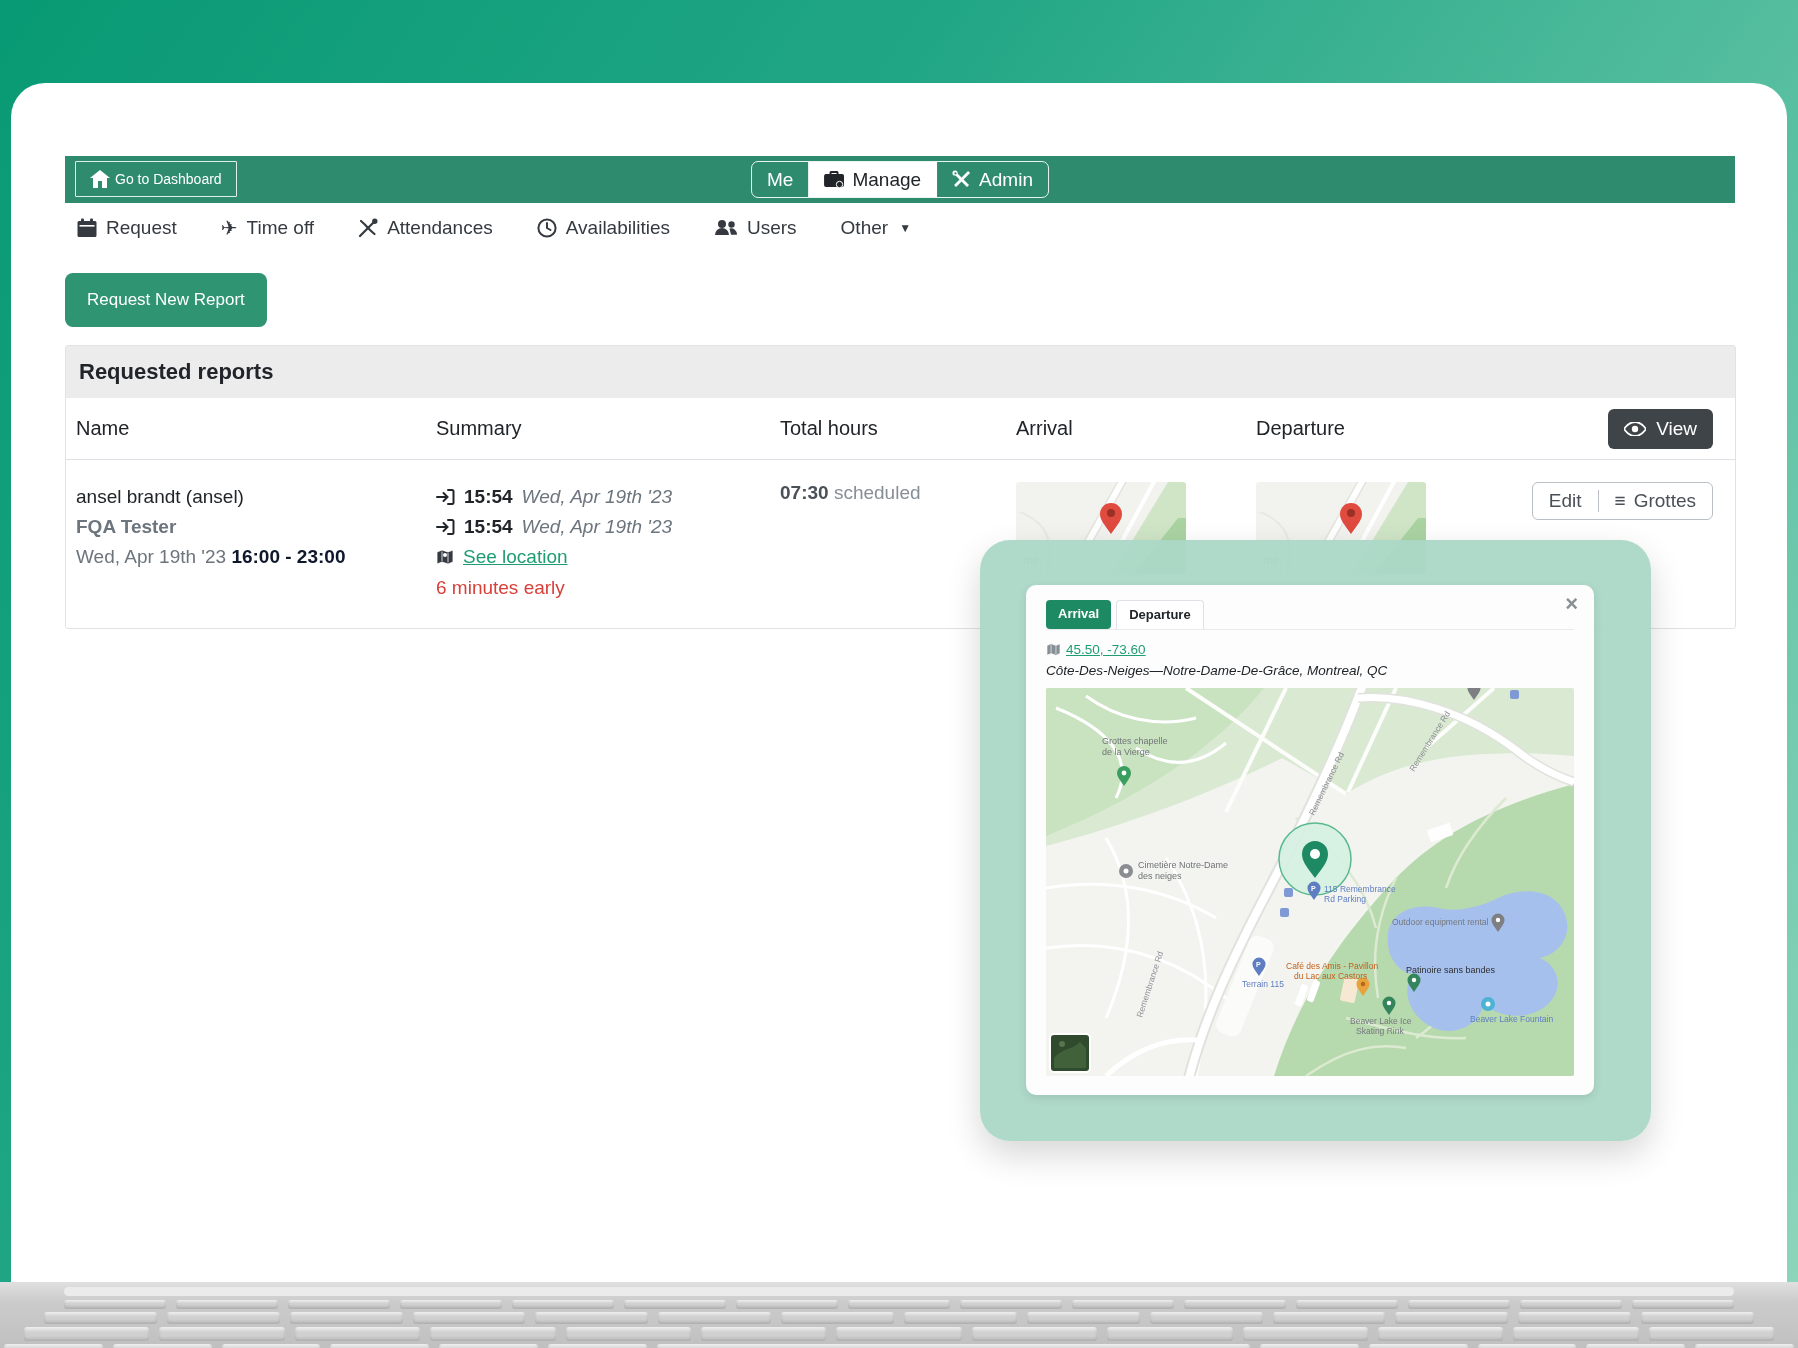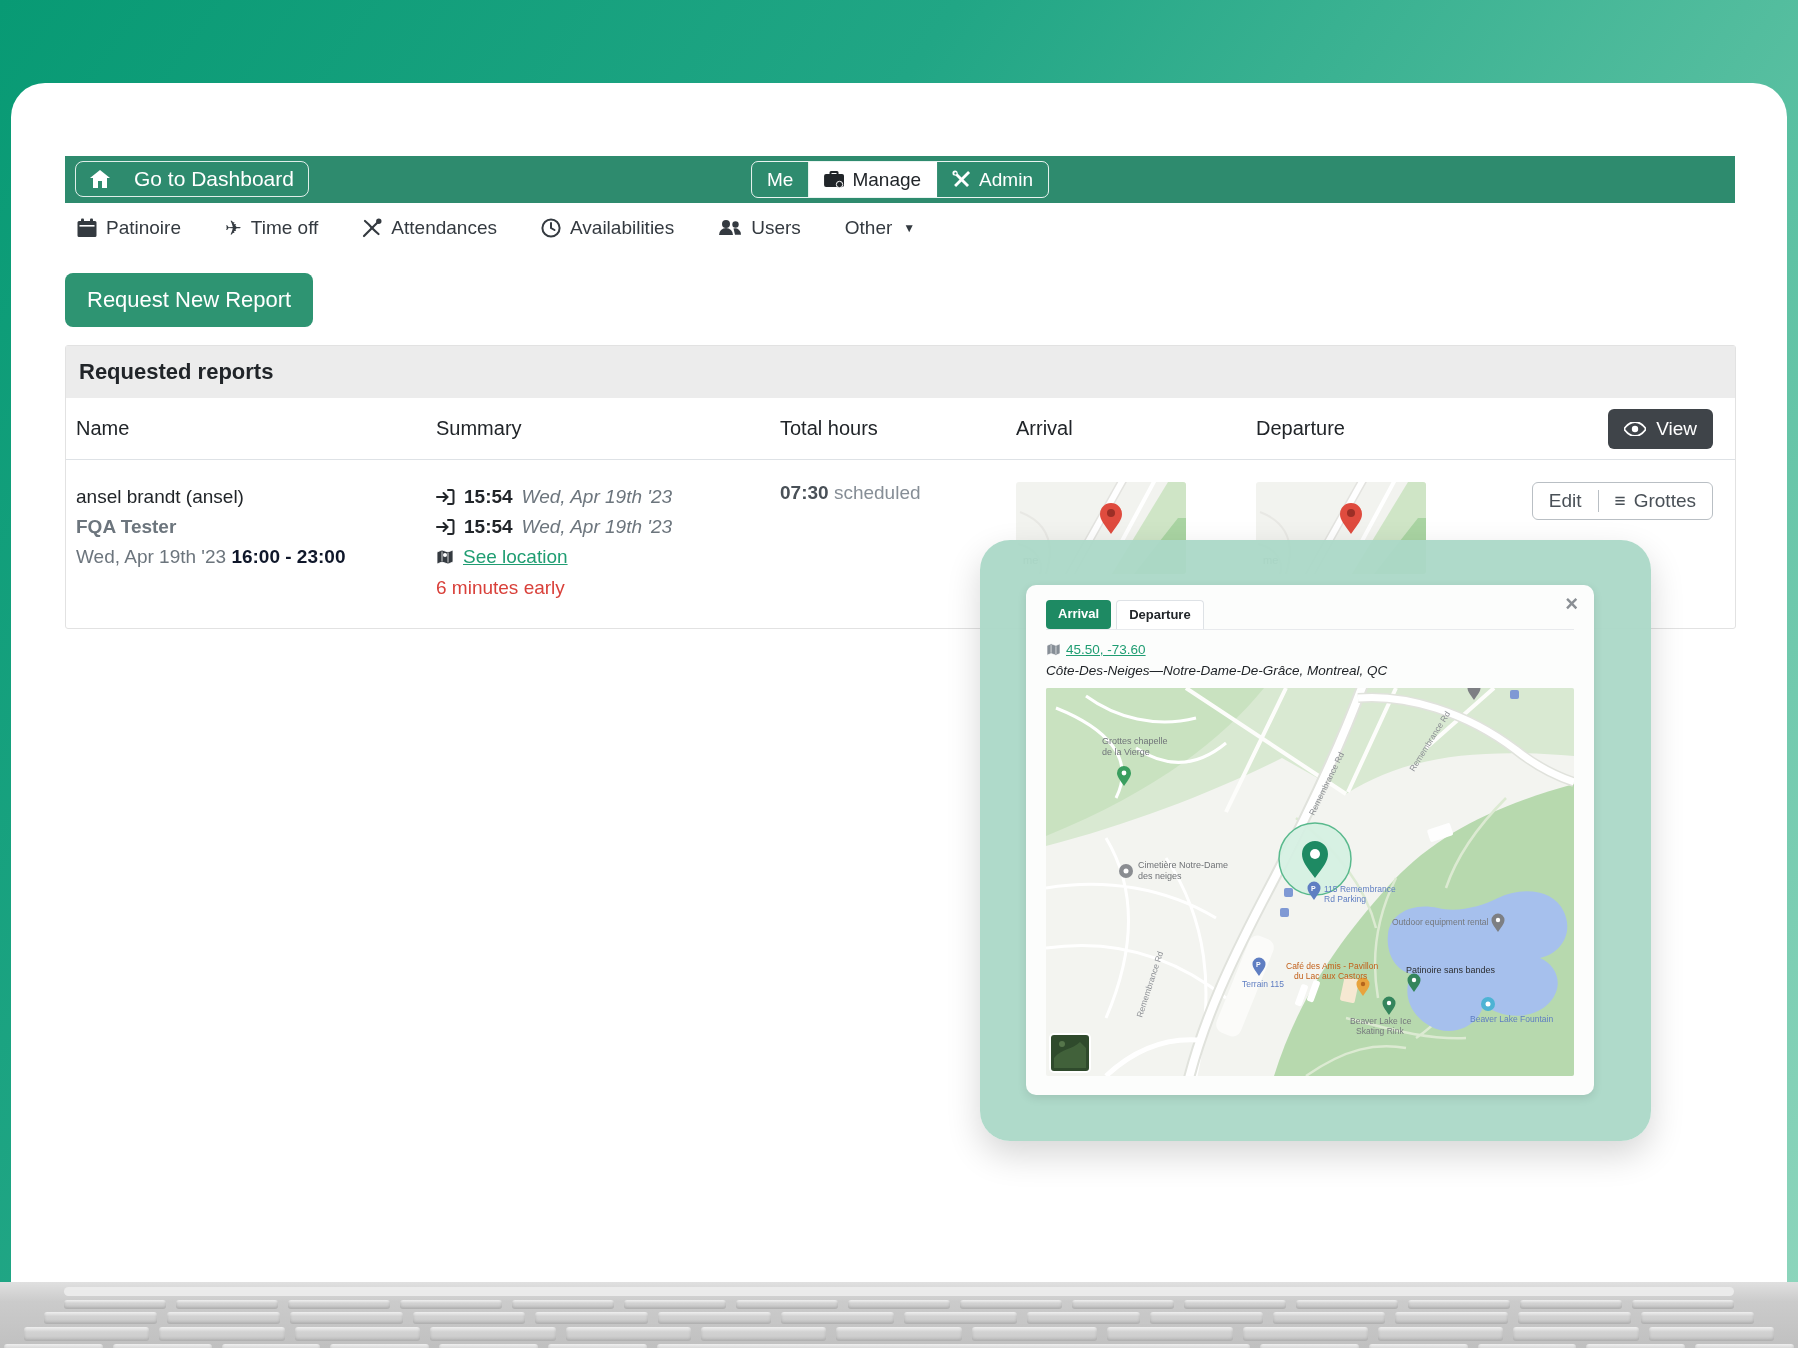--- a/index.html
+++ b/index.html
@@ -6,40 +6,40 @@
   html,body { width:1798px; height:1348px; font-family:"Liberation Sans", sans-serif; }
   .stage { position:relative; width:1798px; height:1348px; overflow:hidden;
            background:linear-gradient(125deg,#089a74 0%,#21a685 35%,#53bd9e 65%,#8fd6bd 100%); }
   .screen { position:absolute; left:11px; top:83px; width:1776px; height:1265px;
             background:#ffffff; border-radius:34px 34px 0 0; }
   .app { position:absolute; inset:0; }
 
   
   .appbar { position:absolute; left:54px; top:73px; width:1670px; height:47px;
             background:#2e8b6e; display:flex; align-items:center; }
-  .dash-btn { position:absolute; left:10px; top:5px; height:36px; display:flex; align-items:center; gap:24px;
+  .dash-btn { position:absolute; left:10px; top:5px; height:36px; display:flex; align-items:center; gap:5px;
               padding:0 14px; background:transparent; border:1.5px solid rgba(255,255,255,.85);
-              border-radius:8px; color:#fff; font-size:21px; cursor:pointer; }
+              border-radius:1px; color:#fff; font-size:14px; cursor:pointer; }
   .mode-tabs { position:absolute; left:50%; top:5px; transform:translateX(-50%); height:37px;
                display:flex; border:1.5px solid rgba(255,255,255,.9); border-radius:7px; overflow:hidden; }
   .mode-tab { display:flex; align-items:center; gap:8px; padding:0 15px; color:#fff; font-size:19px;
               border-right:1.5px solid rgba(255,255,255,.9); cursor:pointer; }
   .mode-tab:last-child { border-right:none; }
   .mode-tab.active { background:#fff; color:#212529; }
 
   
   .nav { position:absolute; left:54px; top:120px; width:1670px; height:50px;
          display:flex; align-items:center; gap:44px; padding-left:12px; }
   .nav-item { display:flex; align-items:center; gap:9px; color:#343a40; font-size:19px; cursor:pointer; }
   .nav-item .chev { font-size:12px; color:#343a40; margin-left:2px; }
   .plane-glyph { font-size:20px; line-height:1; }
 
   
   .request-btn { position:absolute; left:54px; top:190px; height:54px; padding:0 22px;
-                 background:#2e9472; color:#fff; font-size:22px; border:none; border-radius:8px; cursor:pointer; }
+                 background:#2e9472; color:#fff; font-size:17px; border:none; border-radius:8px; cursor:pointer; }
 
   
   .panel { position:absolute; left:54px; top:262px; width:1671px; background:#fff;
            border:1px solid #e2e2e2; border-radius:3px; }
   .panel-title { height:52px; background:#ececec; display:flex; align-items:center;
                  padding:0 13px; font-size:22px; font-weight:bold; color:#212529; }
   .thead { display:flex; align-items:center; height:62px; padding:0 22px 0 10px;
            border-bottom:1px solid #dee2e6; background:#fff; }
   .th { font-size:20px; font-weight:normal; color:#212529; }
   .trow { display:flex; height:168px; padding:22px 22px 0 10px; }
@@ -146,21 +146,21 @@
       <div class="nav">
         <div class="nav-item">
           <span style="display:flex;">
             <svg width="20" height="20" viewBox="0 0 20 20">
                 <path d="M2 3 h16 a1.5 1.5 0 0 1 1.5 1.5 v13 a1.5 1.5 0 0 1 -1.5 1.5 H2 A1.5 1.5 0 0 1 .5 17.5 v-13 A1.5 1.5 0 0 1 2 3 Z" fill="#343a40"></path>
                 <rect x="4" y="0.5" width="3" height="4.5" rx="1" fill="#343a40"></rect>
                 <rect x="13" y="0.5" width="3" height="4.5" rx="1" fill="#343a40"></rect>
                 <rect x="2.5" y="7" width="15" height="1.6" fill="#ffffff"></rect>
               </svg>
           </span>
-          <span>Patinoire</span>
+          <span>Request</span>
         </div>
         <div class="nav-item">
           <span class="plane-glyph">✈</span>
           <span>Time off</span>
         </div>
         <div class="nav-item">
           <span style="display:flex;">
             <svg width="20" height="20" viewBox="0 0 20 20" fill="none" stroke="#343a40" stroke-width="2.2" stroke-linecap="round">
                 <path d="M2 18 C8 12 12 8 17 3"></path>
                 <path d="M3 3 C6 5.5 8 7.5 10 10"></path>

